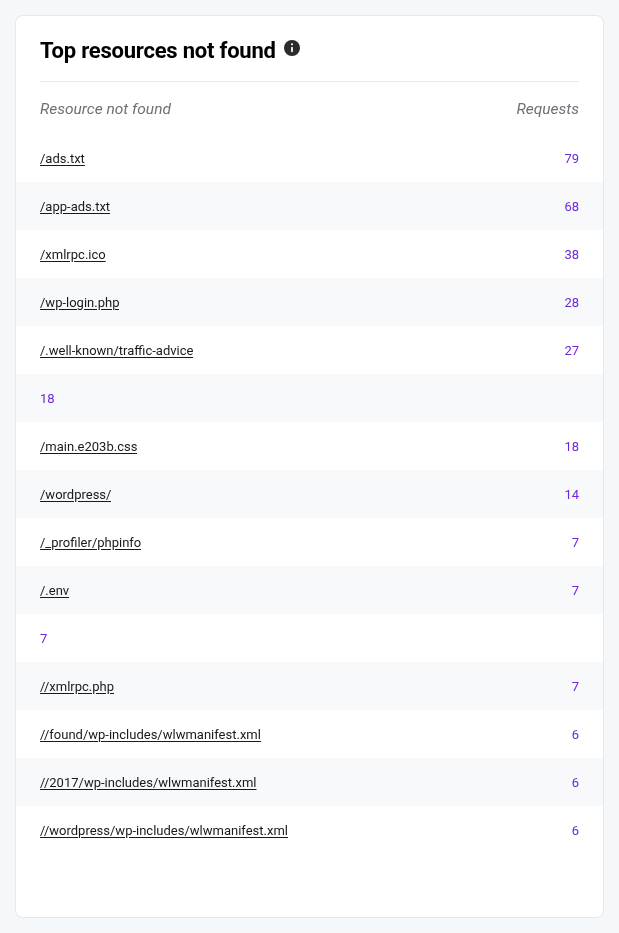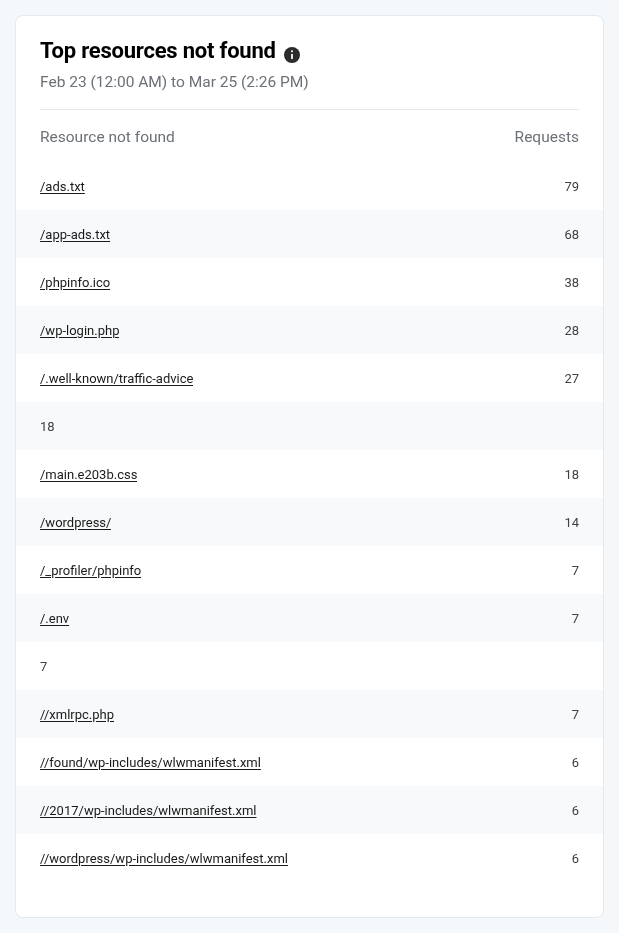--- a/index.html
+++ b/index.html
@@ -22,21 +22,21 @@
       height: 100%;
       padding: 22px 24px 20px 24px;
       display: flex;
       flex-direction: column;
     }
     .header {
       margin-bottom: 0;
     }
     .title-row {
       display: flex;
-      align-items: flex-end;
+      align-items: flex-start;
       gap: 8px;
     }
     h1 {
       font-size: 22px;
       font-weight: 700;
       color: #000;
       letter-spacing: -0.01em;
     }
     .info-icon {
       width: 16px;
@@ -61,20 +61,21 @@
       border-top: 1px solid #e6e9eb;
       margin-top: 18px;
     }
     .table-head {
       display: flex;
       justify-content: space-between;
       align-items: center;
       padding: 18px 0 16px 0;
       font-size: 15.5px;
       color: #6b7177;
+      font-style: italic;
     }
     .rows {
       margin-left: -24px;
       margin-right: -24px;
       flex: 1;
       overflow: hidden;
     }
     .row {
       display: flex;
       justify-content: space-between;
@@ -93,60 +94,59 @@
       color: #1a1a1a;
       text-decoration: underline;
       text-underline-offset: 2px;
       cursor: pointer;
       white-space: nowrap;
       overflow: hidden;
       text-overflow: ellipsis;
       max-width: 440px;
     }
     .requests {
-      color: #404040;
+      color: #6d28d9;
       font-variant-numeric: tabular-nums;
     }
   </style>
 </head>
 <body>
 
 <div class="card">
 
   <div class="header">
     <div class="title-row">
       <h1>Top resources not found</h1>
       <span class="info-icon">
         <svg viewBox="0 0 16 16">
             <circle cx="8" cy="8" r="8"></circle>
             <rect x="7.1" y="6.8" width="1.8" height="5.4" fill="#fff" rx="0.9"></rect>
             <circle cx="8" cy="4.3" r="1.05" fill="#fff"></circle>
           </svg>
       </span>
     </div>
-    <div class="date-range">Feb 23 (12:00 AM) to Mar 25 (2:26 PM)</div>
     <hr class="divider">
   </div>
 
   <div class="table-head">
     <span>Resource not found</span>
     <span>Requests</span>
   </div>
 
   <div class="rows" id="rows-container">
       <div class="row">
         <a class="resource">/ads.txt</a>
         <span class="requests">79</span>
       </div>
       <div class="row">
         <a class="resource">/app-ads.txt</a>
         <span class="requests">68</span>
       </div>
       <div class="row">
-        <a class="resource">/phpinfo.ico</a>
+        <a class="resource">/xmlrpc.ico</a>
         <span class="requests">38</span>
       </div>
       <div class="row">
         <a class="resource">/wp-login.php</a>
         <span class="requests">28</span>
       </div>
       <div class="row">
         <a class="resource">/.well-known/traffic-advice</a>
         <span class="requests">27</span>
       </div>

